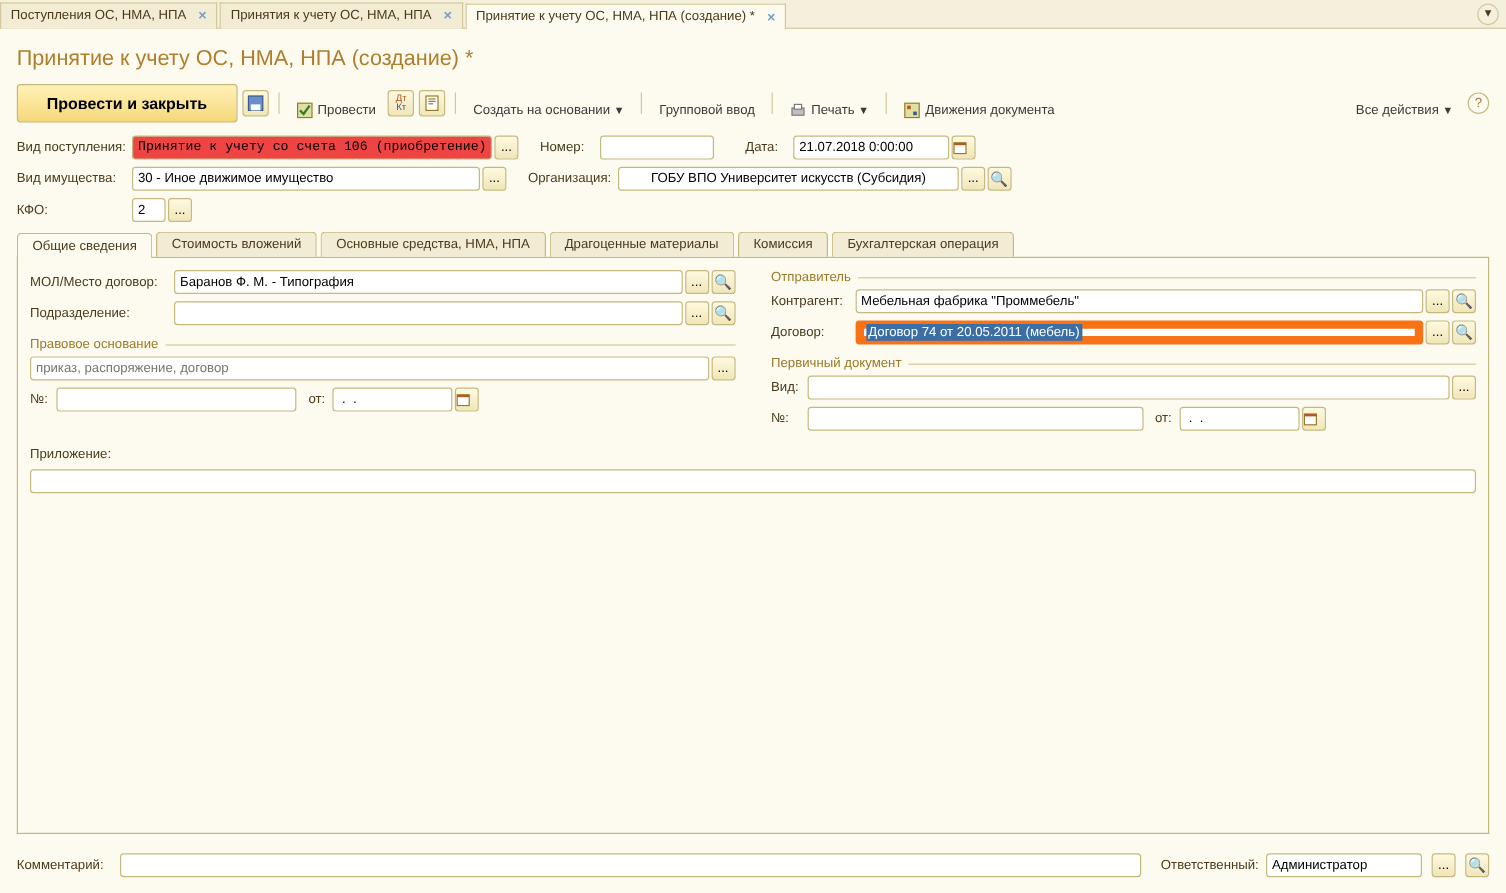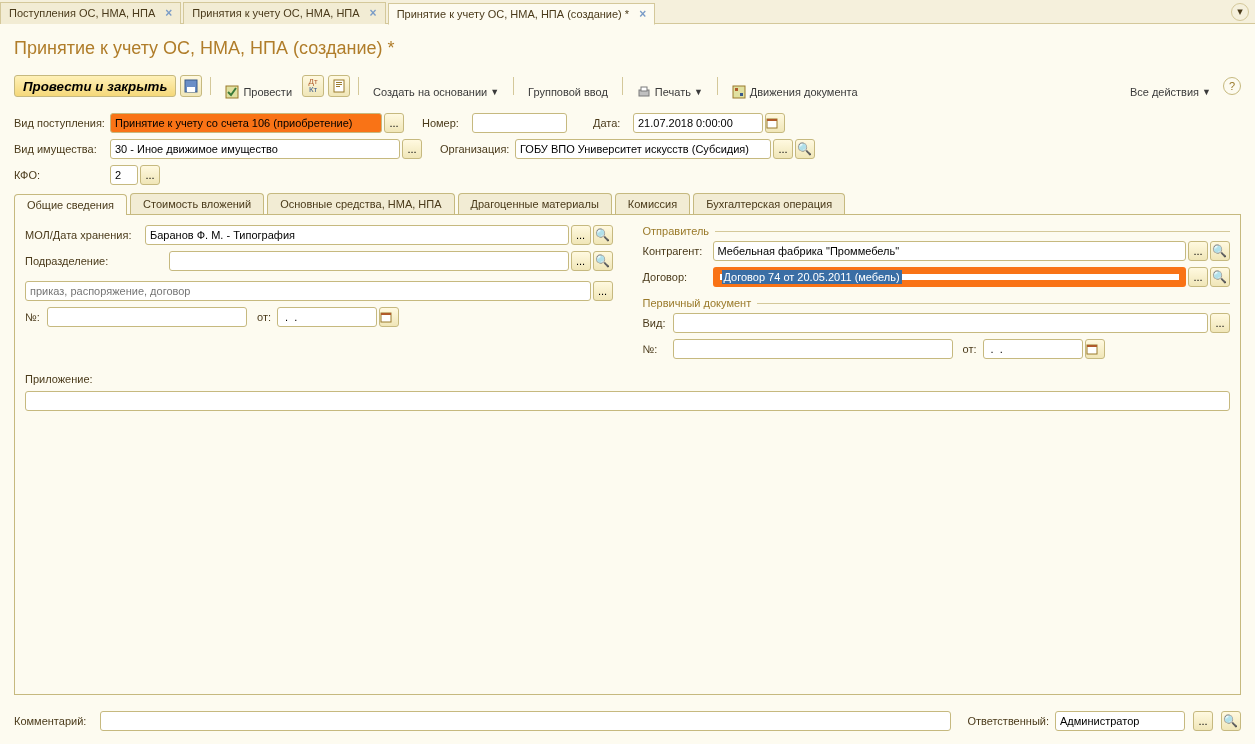--- a/index.html
+++ b/index.html
@@ -5,21 +5,21 @@
 * { box-sizing: border-box; margin: 0; padding: 0; }
 body { font-family: Arial, sans-serif; font-size: 11px; background: #fdfbf0; color: #4a3a1a; width: 1255px; height: 744px; overflow: hidden; }
 .tabs-bar { display: flex; align-items: center; background: #f5f0dc; border-bottom: 1px solid #d4c89a; height: 24px; padding-left: 0; position: relative; }
 .tab { display: flex; align-items: center; padding: 3px 8px; margin-right: 2px; border: 1px solid #d4c89a; border-bottom: none; background: #f2ecd4; height: 22px; margin-top: 2px; cursor: pointer; }
 .tab.active { background: #fdfbf0; border-bottom: 1px solid #fdfbf0; position: relative; top: 1px; }
 .tab-close { color: #7a9cc7; margin-left: 10px; font-weight: bold; cursor: pointer; font-size: 12px; }
 .tabs-bar .more { position: absolute; right: 6px; width: 18px; height: 18px; border: 1px solid #d4c89a; border-radius: 9px; text-align: center; line-height: 14px; cursor: pointer; }
 .page { padding: 10px 14px; }
 .title { color: #b07d2a; font-size: 18px; font-weight: normal; margin: 4px 0 10px 0; }
 .toolbar { display: flex; align-items: center; gap: 4px; margin-bottom: 10px; flex-wrap: wrap; }
-.btn { display: inline-flex; align-items: center; padding: 3px 8px; border: 1px solid #c6b97f; background: linear-gradient(#fff9e0,#f0e6b8); border-radius: 3px; cursor: pointer; height: 22px; font-style: italic; }
+.btn { display: inline-flex; align-items: center; padding: 3px 24px; border: 1px solid #c6b97f; background: linear-gradient(#fff9e0,#f0e6b8); border-radius: 3px; cursor: pointer; height: 32px; }
 .btn.primary { background: linear-gradient(#fff1b8,#f5d87a); font-weight: bold; }
 .tool-icon { width: 22px; height: 22px; border: 1px solid #c6b97f; background: linear-gradient(#fff9e0,#f0e6b8); border-radius: 3px; display: inline-flex; align-items: center; justify-content: center; cursor: pointer; font-size: 12px; }
 .tool-link { padding: 3px 6px; cursor: pointer; color: #3a3a3a; display: inline-flex; align-items: center; height: 22px; margin-top: 12px; }
 .tool-link .caret { margin-left: 3px; font-size: 9px; }
 .sep { width: 1px; height: 18px; background: #d4c89a; margin: 0 4px; }
 .toolbar-right { margin-left: auto; display: flex; align-items: center; gap: 6px; }
 .help-icon { width: 18px; height: 18px; border: 1px solid #c6b97f; border-radius: 9px; text-align: center; line-height: 16px; color: #9a7a2a; cursor: pointer; }
 .form-row { display: flex; align-items: center; margin-bottom: 6px; }
 .lbl { color: #4a3a1a; white-space: nowrap; }
 .inp { border: 1px solid #c6b97f; background: #fff; height: 20px; padding: 2px 4px; font-size: 11px; border-radius: 3px; }
@@ -115,40 +115,40 @@
       <span class="tool-link">
           <span>Все действия</span>
           <span class="caret">▼</span>
         </span>
       <span class="help-icon">?</span>
     </div>
   </div>
 
   <div class="form-row">
     <span class="lbl" style="width:96px">Вид поступления:</span>
-    <input class="inp" style="width: 272px; background: #f97316;" value="Принятие к учету со счета 106 (приобретение)">
+    <input class="inp" style="width: 300px; background: #ef4444; font-family: Liberation Mono, monospace;" value="Принятие к учету со счета 106 (приобретение)">
     <button class="btn-dots">...</button>
     <span class="lbl" style="margin-left:18px;width:50px">Номер:</span>
     <input class="inp" style="width: 95px;" value="">
     <span class="lbl" style="margin-left:26px;width:40px">Дата:</span>
     <input class="inp" style="width: 130px;" value="21.07.2018 0:00:00">
     <button class="btn-dots">
         <svg width="12" height="12">
           <rect x="1" y="2" width="10" height="9" fill="#fff" stroke="#9a7a2a"></rect>
           <rect x="1" y="2" width="10" height="2" fill="#b05a2a"></rect>
         </svg>
       </button>
   </div>
 
   <div class="form-row">
     <span class="lbl" style="width:96px">Вид имущества:</span>
     <input class="inp" style="width: 290px;" value="30 - Иное движимое имущество">
     <button class="btn-dots">...</button>
     <span class="lbl" style="margin-left:18px;width:75px">Организация:</span>
-    <input class="inp" style="width: 256px;" value="ГОБУ ВПО Университет искусств (Субсидия)">
+    <input class="inp" style="width: 284px; text-align: center;" value="ГОБУ ВПО Университет искусств (Субсидия)">
     <button class="btn-dots">...</button>
     <button class="btn-lookup">🔍</button>
   </div>
 
   <div class="form-row">
     <span class="lbl" style="width:96px">КФО:</span>
     <input class="inp" style="width: 28px;" value="2">
     <button class="btn-dots">...</button>
   </div>
 
@@ -159,33 +159,37 @@
     <div class="inner-tab">Драгоценные материалы</div>
     <div class="inner-tab">Комиссия</div>
     <div class="inner-tab">Бухгалтерская операция</div>
   </div>
 
   <div class="panel">
     <div class="cols">
       <div class="col">
         <div class="group">
           <div class="form-row">
-            <span class="lbl" style="width:120px">МОЛ/Дата хранения:</span>
+            <span class="lbl" style="width:120px">МОЛ/Место договор:</span>
             <input class="inp" style="flex: 1 1 0%;" value="Баранов Ф. М. - Типография">
             <button class="btn-dots">...</button>
             <button class="btn-lookup">🔍</button>
           </div>
           <div class="form-row">
-            <span class="lbl" style="width:144px">Подразделение:</span>
+            <span class="lbl" style="width:120px">Подразделение:</span>
             <input class="inp" style="flex: 1 1 0%;" value="">
             <button class="btn-dots">...</button>
             <button class="btn-lookup">🔍</button>
           </div>
         </div>
         <div class="group">
+          <div class="group-title">
+              <span>Правовое основание</span>
+              <span class="line"></span>
+            </div>
           <div class="form-row">
             <input class="inp" style="flex: 1 1 0%; color: rgb(176, 160, 112);" placeholder="приказ, распоряжение, договор">
             <button class="btn-dots">...</button>
           </div>
           <div class="form-row">
             <span class="lbl" style="width:22px">№:</span>
             <input class="inp" style="width: 200px;" value="">
             <span class="lbl" style="margin-left:10px;width:20px">от:</span>
             <input class="inp" style="width: 100px;" value=" .  .    ">
             <button class="btn-dots">

